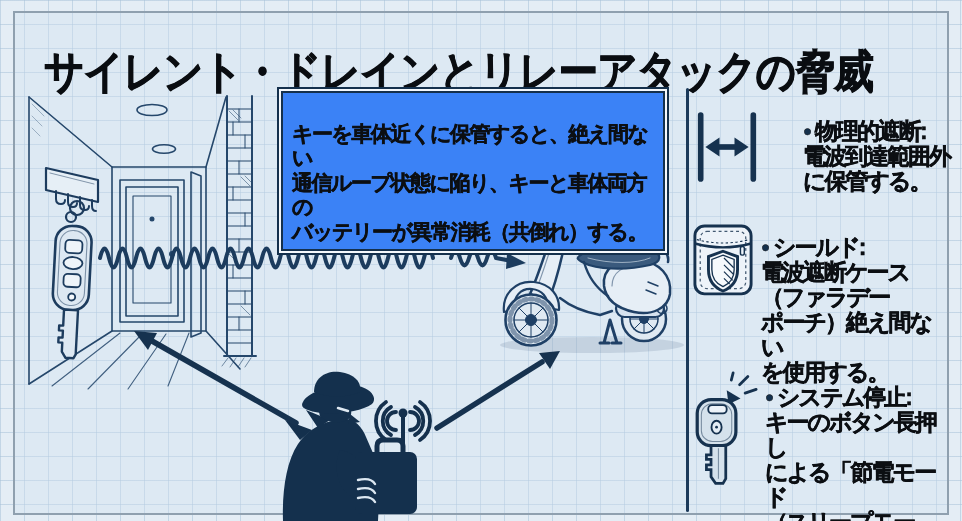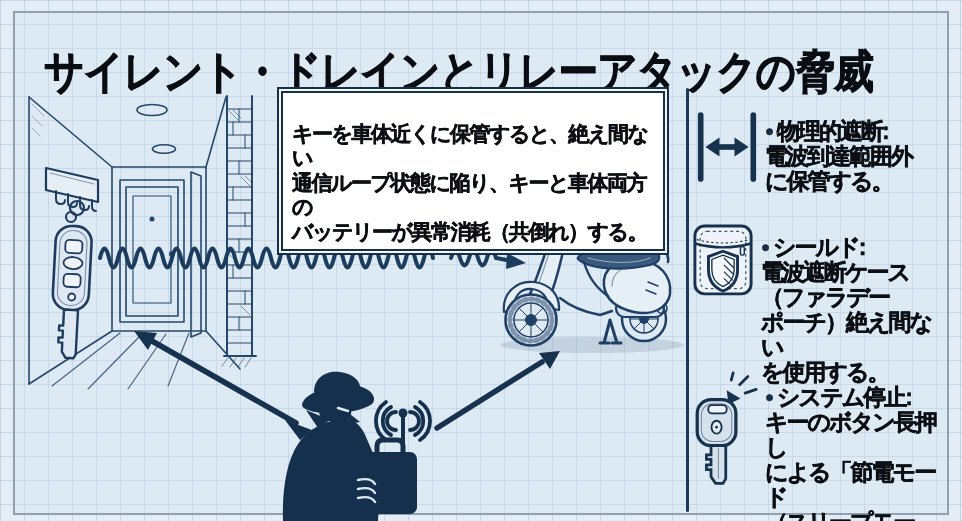--- a/index.html
+++ b/index.html
@@ -19,28 +19,28 @@
   }
   .title{
     position:absolute;left:44px;top:12px;white-space:nowrap;
     font-size:45px;font-weight:bold;letter-spacing:-1px;
     transform:scaleX(.88);transform-origin:left top;color:#0a0d11;
     -webkit-text-stroke:1px #0a0d11;
   }
   .scene{position:absolute;left:0;top:0;width:962px;height:521px;}
   .warn-box{
     position:absolute;left:277px;top:87px;width:392px;box-sizing:border-box;
-    background:#ffffff;border:2.5px solid #14304c;
+    background:#3b82f6;border:2.5px solid #14304c;
     box-shadow:inset 0 0 0 2px #f4f8fc, inset 0 0 0 4px #14304c;
     padding:8px 10px 9px 13px;
     font-size:21px;font-weight:bold;line-height:1.17;letter-spacing:-1.5px;
     white-space:pre-line;-webkit-text-stroke:.5px #0c0f13;
   }
   .divider{position:absolute;left:686px;top:88px;width:3px;height:424px;background:#1c3a5a;border-radius:2px;}
-  .side-item{position:absolute;display:flex;gap:7px;}
+  .side-item{position:absolute;display:flex;gap:7px;justify-content:space-between;}
   .side-icon{flex:0 0 auto;}
   .side-text{
     font-size:23px;font-weight:bold;line-height:1.09;letter-spacing:-2px;
     white-space:pre-line;color:#0c0f13;-webkit-text-stroke:.5px #0c0f13;
   }
   .bullet{color:#14304c;font-size:15px;vertical-align:3px;margin-right:3px;letter-spacing:0;}
   .it1{left:696px;top:94px;width:254px;}
   .it1 .side-icon{margin-top:16px;}
   .it2{left:692px;top:210px;width:258px;}
   .it2 .side-icon{margin-top:10px;}

